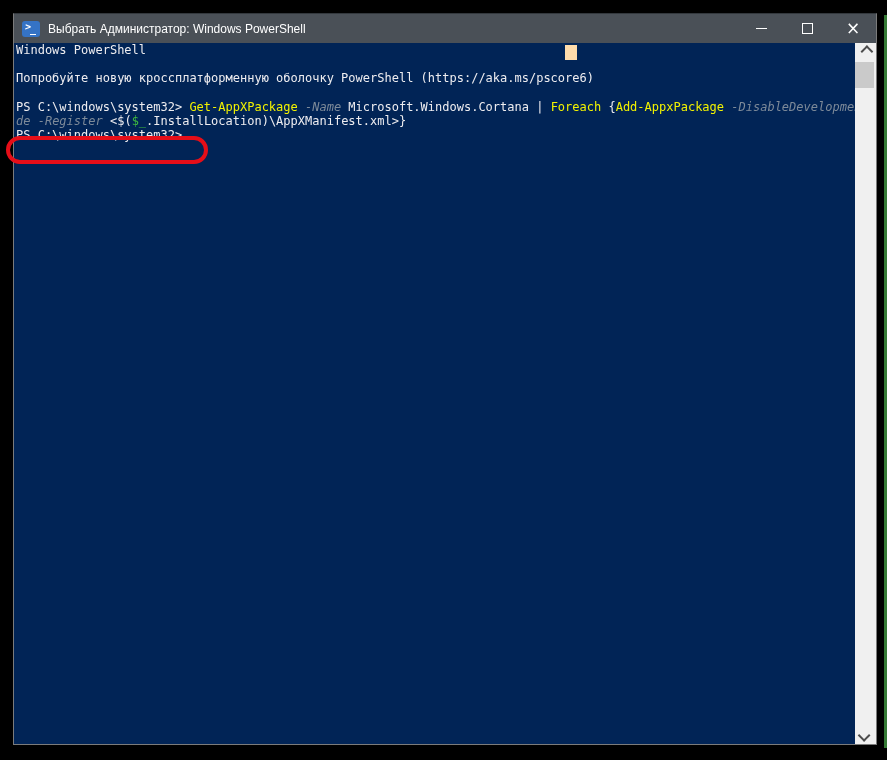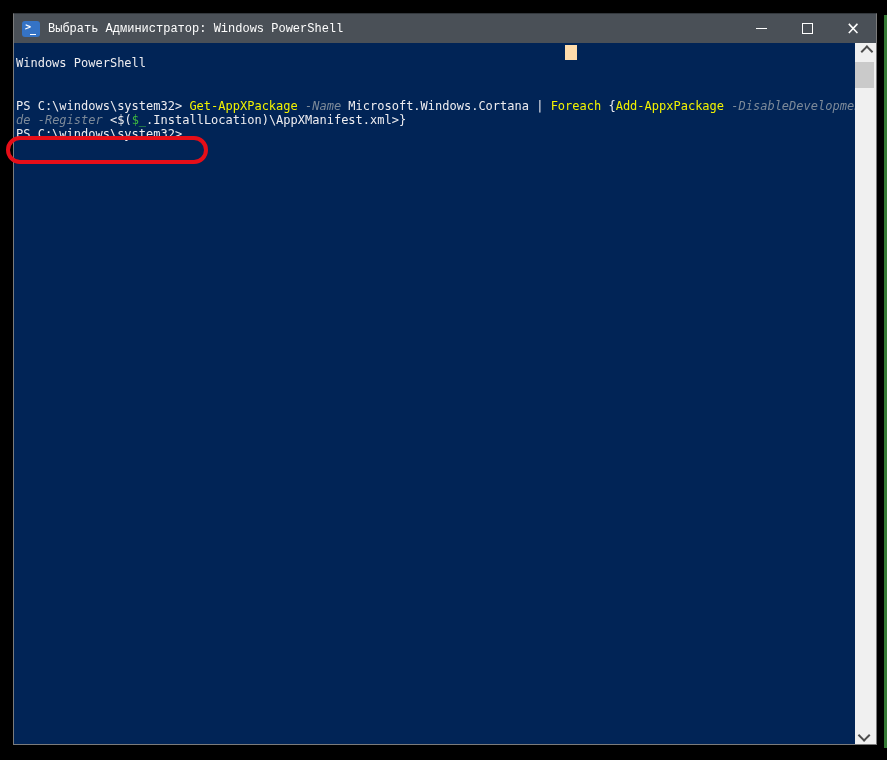--- a/index.html
+++ b/index.html
@@ -16,32 +16,32 @@
     height:29px;background:var(--titlebar,#4a5057);
     display:flex;align-items:center;padding-left:8px;box-sizing:border-box;
   }
   .ps-icon{
     width:18px;height:16px;border-radius:3px;background:var(--icon_blue,#3573c5);
     position:relative;flex:0 0 auto;margin-right:8px;
     font-family:"DejaVu Sans Mono",monospace;font-weight:bold;color:#fff;
   }
   .ps-icon .gt{position:absolute;left:3px;top:0px;font-size:10px;transform:skewX(-6deg);}
   .ps-icon .us{position:absolute;left:8px;top:2px;font-size:10px;}
-  .title-text{color:#ffffff;font-size:12px;white-space:nowrap;font-family:Liberation Mono, monospace;}
+  .title-text{color:#ffffff;font-size:12px;white-space:nowrap;}
   .controls{margin-left:auto;display:flex;height:100%;}
   .ctrl{width:46px;height:100%;display:flex;align-items:center;justify-content:center;color:#fff;}
   .min-shape{width:11px;height:1px;background:#fff;}
   .max-shape{width:9px;height:9px;border:1px solid #fff;background:transparent;}
   .close-glyph{font-size:17px;line-height:17px;font-family:"DejaVu Sans",sans-serif;}
   .console{
     position:absolute;left:0;right:0;top:29px;bottom:0;
     background:var(--background,#012456);overflow:hidden;
     font-family:"DejaVu Sans Mono","Liberation Mono",monospace;
     font-size:12px;line-height:14.2px;
-    padding:13px 0 0 2px;
+    padding:0 0 0 2px;
   }
   .line{height:14.2px;white-space:pre;width:max-content;}
   .seg-default{color:var(--default,#eeedf0);}
   .seg-command{color:var(--command,#f2f200);}
   .seg-parameter{color:var(--parameter,#7d8a99);font-style:italic;}
   .seg-variable{color:var(--variable,#3fba3f);}
   
   .scrollbar{
     position:absolute;top:0;bottom:0;right:0;width:21px;
     background:#f0f0f0;z-index:2;
@@ -88,20 +88,21 @@
       </div>
       <div class="ctrl">
         <span class="close-glyph">×</span>
       </div>
     </div>
   </div>
 
   <div class="console">
       <div class="line"><span class="seg-default">Windows PowerShell</span></div>
       <div class="line"></div>
+      <div class="line"><span class="seg-default">Попробуйте новую кроссплатформенную оболочку PowerShell (https://aka.ms/pscore6)</span></div>
       <div class="line"></div>
       <div class="line"><span class="seg-default">PS C:\windows\system32&gt; </span><span class="seg-command">Get-AppXPackage</span><span class="seg-default"> </span><span class="seg-parameter">-Name</span><span class="seg-default"> Microsoft.Windows.Cortana | </span><span class="seg-command">Foreach</span><span class="seg-default"> {</span><span class="seg-command">Add-AppxPackage</span><span class="seg-default"> </span><span class="seg-parameter">-DisableDevelopmentMo</span></div>
       <div class="line"><span class="seg-parameter">de</span><span class="seg-default"> </span><span class="seg-parameter">-Register</span><span class="seg-default"> &lt;$(</span><span class="seg-variable">$_</span><span class="seg-default">.InstallLocation)\AppXManifest.xml&gt;}</span></div>
       <div class="line"><span class="seg-default">PS C:\windows\system32&gt;</span></div>
     </div>
 
   <div class="scrollbar" style="top:29px;">
     <div class="scroll-btn up">
       <span class="chev up"></span>
     </div>

